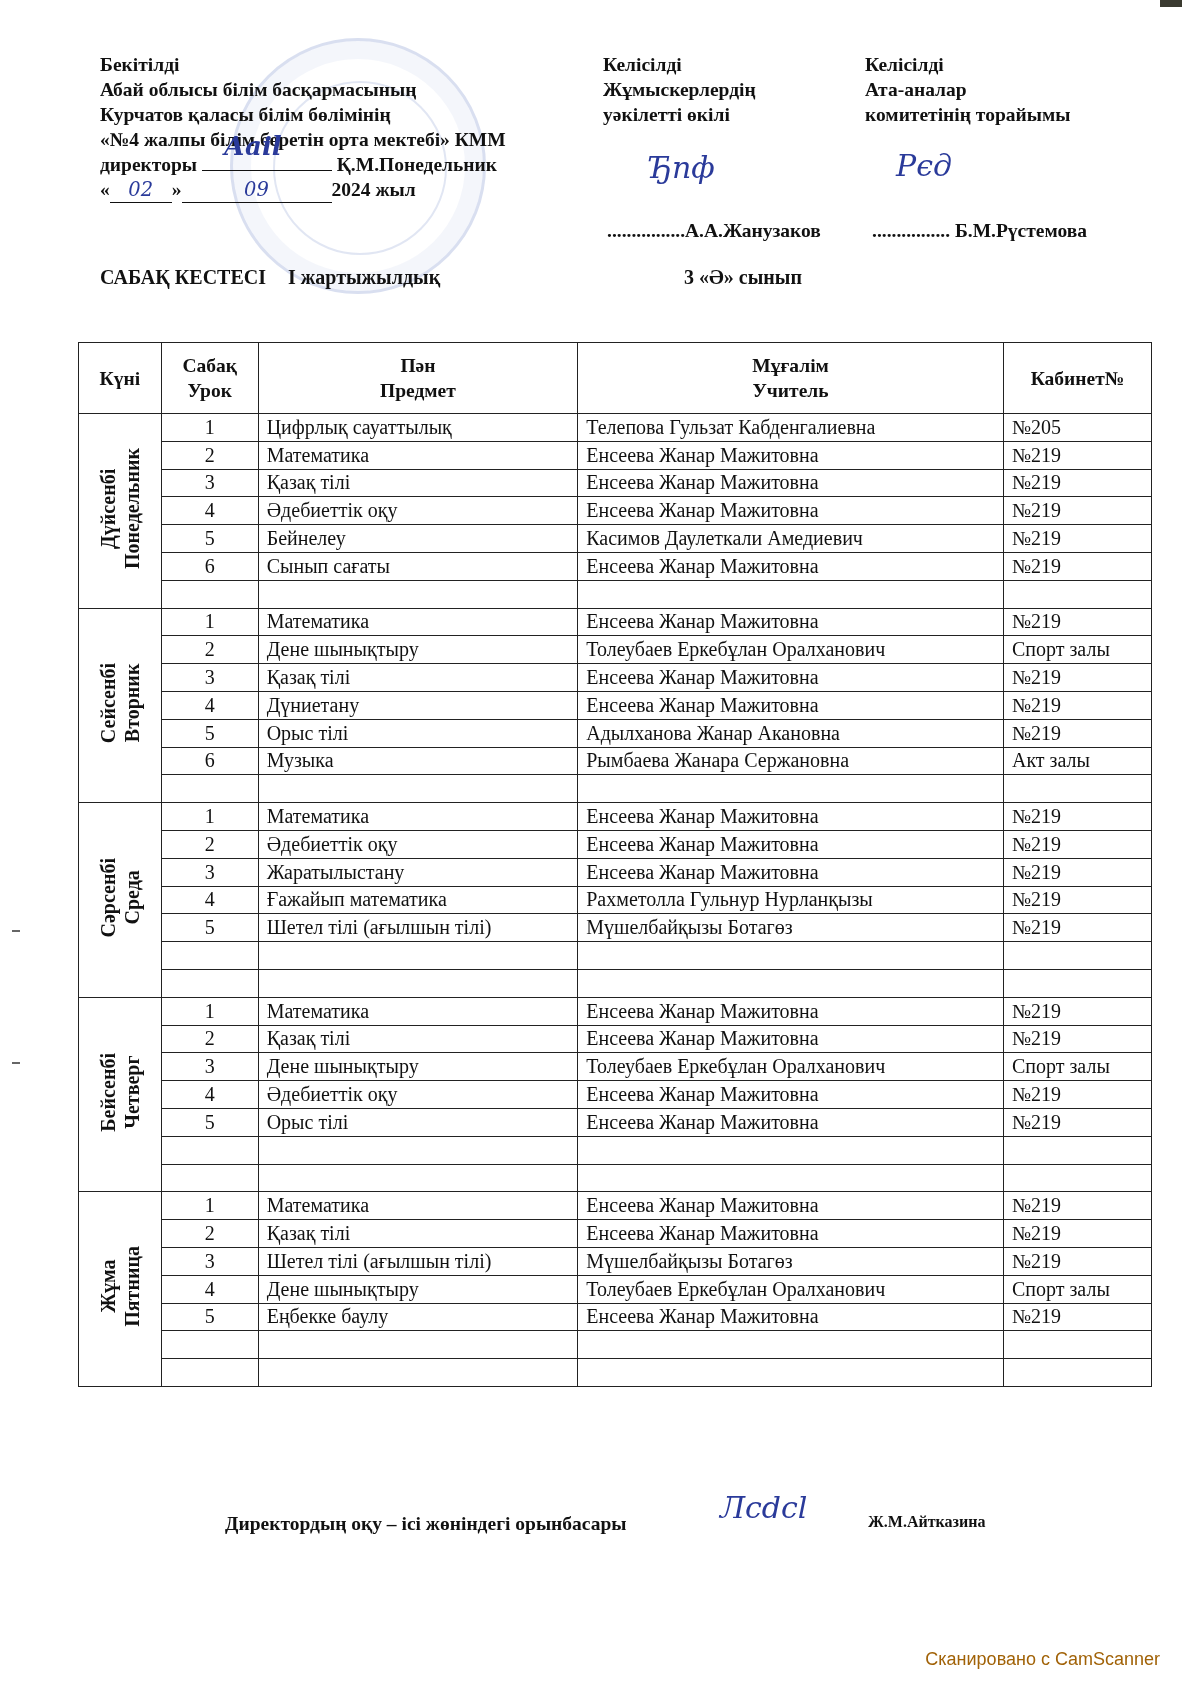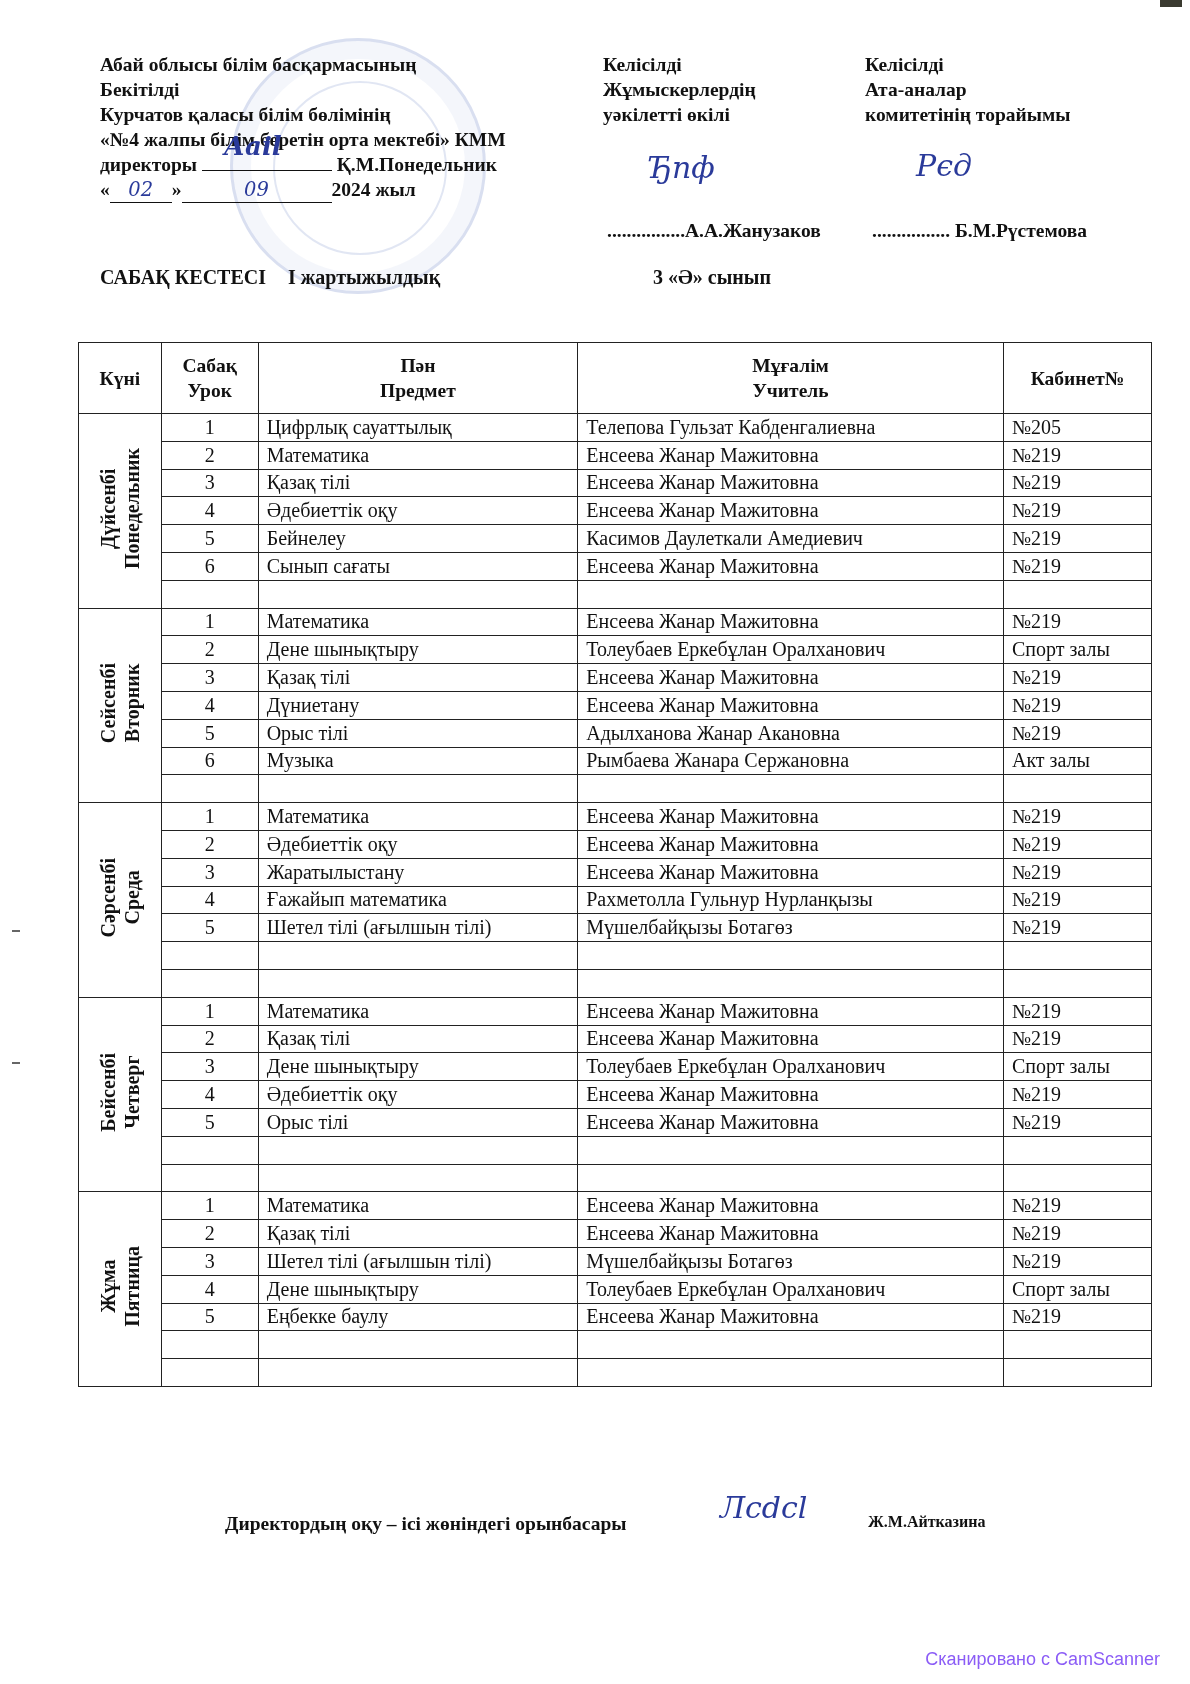--- a/index.html
+++ b/index.html
@@ -31,37 +31,37 @@
   th.c-teach { width: 400px; }
   th.c-room { width: 128px; margin-left: 39px; }
   td.num { text-align: center; }
   td.day { vertical-align: middle; text-align: center; padding: 0; }
   .vday { writing-mode: vertical-rl; transform: rotate(180deg); font-weight: bold; font-size: 20px; line-height: 24px;
           display: inline-block; white-space: nowrap; }
   .vday span { display: block; }
   .footer { position: absolute; top: 1513px; left: 225px; font-weight: bold; font-size: 19.5px; white-space: nowrap; }
   .footer-name { position: absolute; top: 1513px; left: 868px; font-weight: bold; font-size: 16px; white-space: nowrap; }
   .scanner { position: absolute; right: 30px; top: 1649px; font-family: "Liberation Sans", "DejaVu Sans", sans-serif;
-             font-size: 18px; color: #8b5cf6; }
+             font-size: 18px; color: #a16207; }
   .edge-mark { position: absolute; left: 12px; width: 8px; height: 2px; background: #666; }
 </style>
 </head>
 <body>
 
 <div class="corner-mark"></div>
 <div class="edge-mark" style="top:930px"></div>
 <div class="edge-mark" style="top:1062px"></div>
 
 <div class="stamp">
     <div class="stamp-inner"></div>
   </div>
 
 <div class="hdr-block hdr-left">
+  <div>Бекітілді</div>
   <div>Абай облысы білім басқармасының</div>
-  <div>Бекітілді</div>
   <div>Курчатов қаласы білім бөлімінің</div>
   <div>«№4 жалпы білім беретін орта мектебі» КММ</div>
   <div>
     <span>директоры</span>
     <span style="display:inline-block;width:130px;border-bottom:1.5px solid #111;height:18px;position:relative;vertical-align:baseline"><span class="sign" style="left:22px;top:-18px;font-size:26px">Ааіl</span></span>
     <span>Қ.М.Понедельник</span>
   </div>
   <div>
     «<span style="display:inline-block;width:62px;border-bottom:1.5px solid #111;text-align:center;font-family:'DejaVu Serif',serif;font-style:italic;font-weight:normal;color:#2a3a9a">02</span>»<span style="display:inline-block;width:150px;border-bottom:1.5px solid #111;text-align:center;font-family:'DejaVu Serif',serif;font-style:italic;font-weight:normal;color:#2a3a9a">09</span><span>2024 жыл</span>
   </div>
@@ -73,27 +73,27 @@
   <div>уәкілетті өкілі</div>
 </div>
 <div class="sign" style="left:648px;top:150px">Ђnф</div>
 <div class="sig-line sig-mid">................А.А.Жанузаков</div>
 
 <div class="hdr-block hdr-right">
   <div>Келісілді</div>
   <div>Ата-аналар</div>
   <div>комитетінің торайымы</div>
 </div>
-<div class="sign" style="left:916px;top:148px">Рєд</div>
+<div class="sign" style="left:896px;top:148px">Рєд</div>
 <div class="sig-line sig-right">................ Б.М.Рүстемова</div>
 
 <div class="title-row">
   <span style="left:0">САБАҚ КЕСТЕСІ</span>
   <span style="left:188px">І жартыжылдық</span>
-  <span style="left:553px">3 «Ә» сынып</span>
+  <span style="left:584px">3 «Ә» сынып</span>
 </div>
 
 <table class="sched">
   <thead>
     <tr>
       <th class="c-day">Күні</th>
       <th class="c-num"><span>Сабақ</span><br><span>Урок</span></th>
       <th class="c-subj"><span>Пән</span><br><span>Предмет</span></th>
       <th class="c-teach"><span>Мұғалім</span><br><span>Учитель</span></th>
       <th class="c-room">Кабинет№</th>

